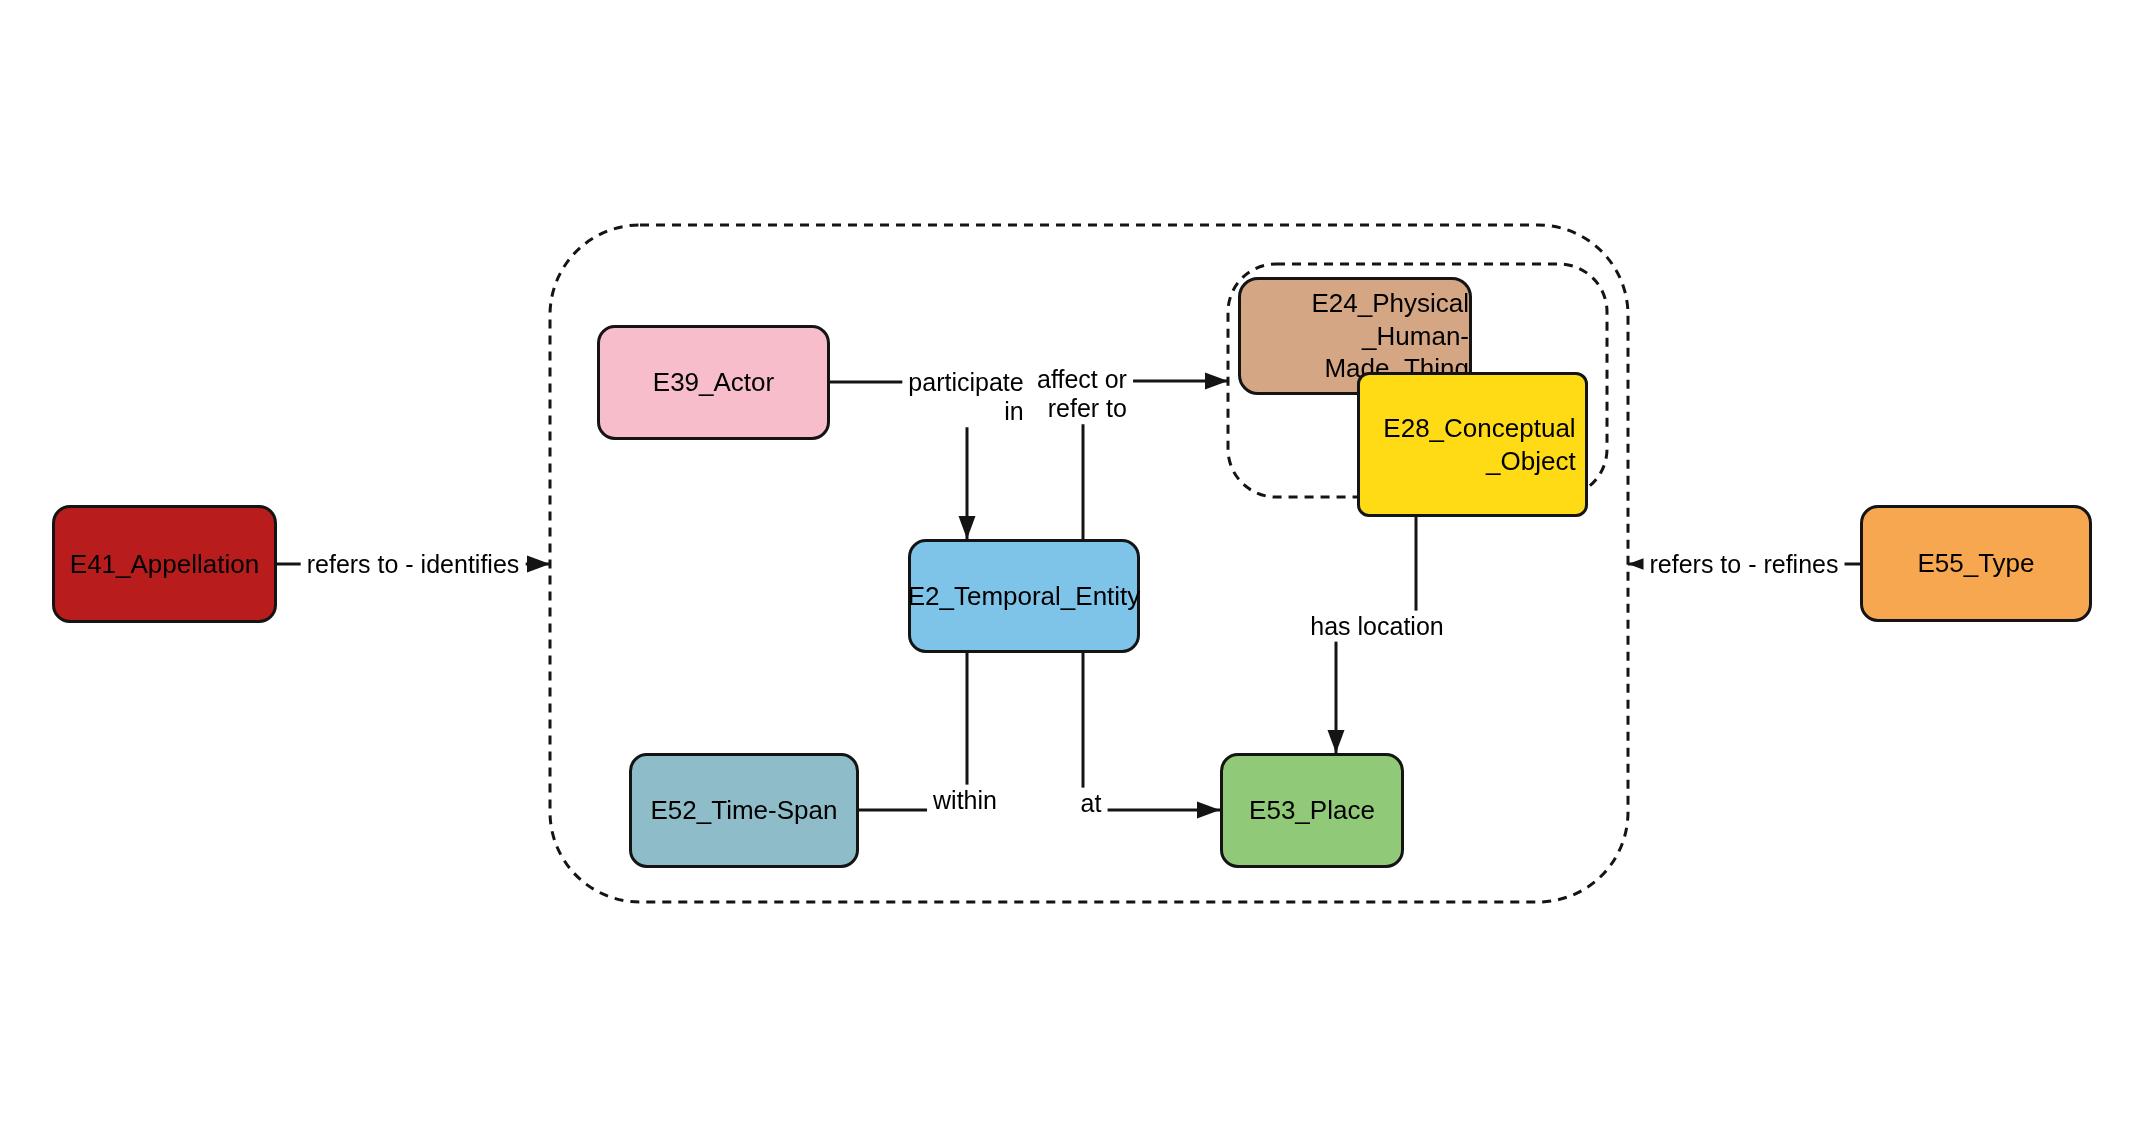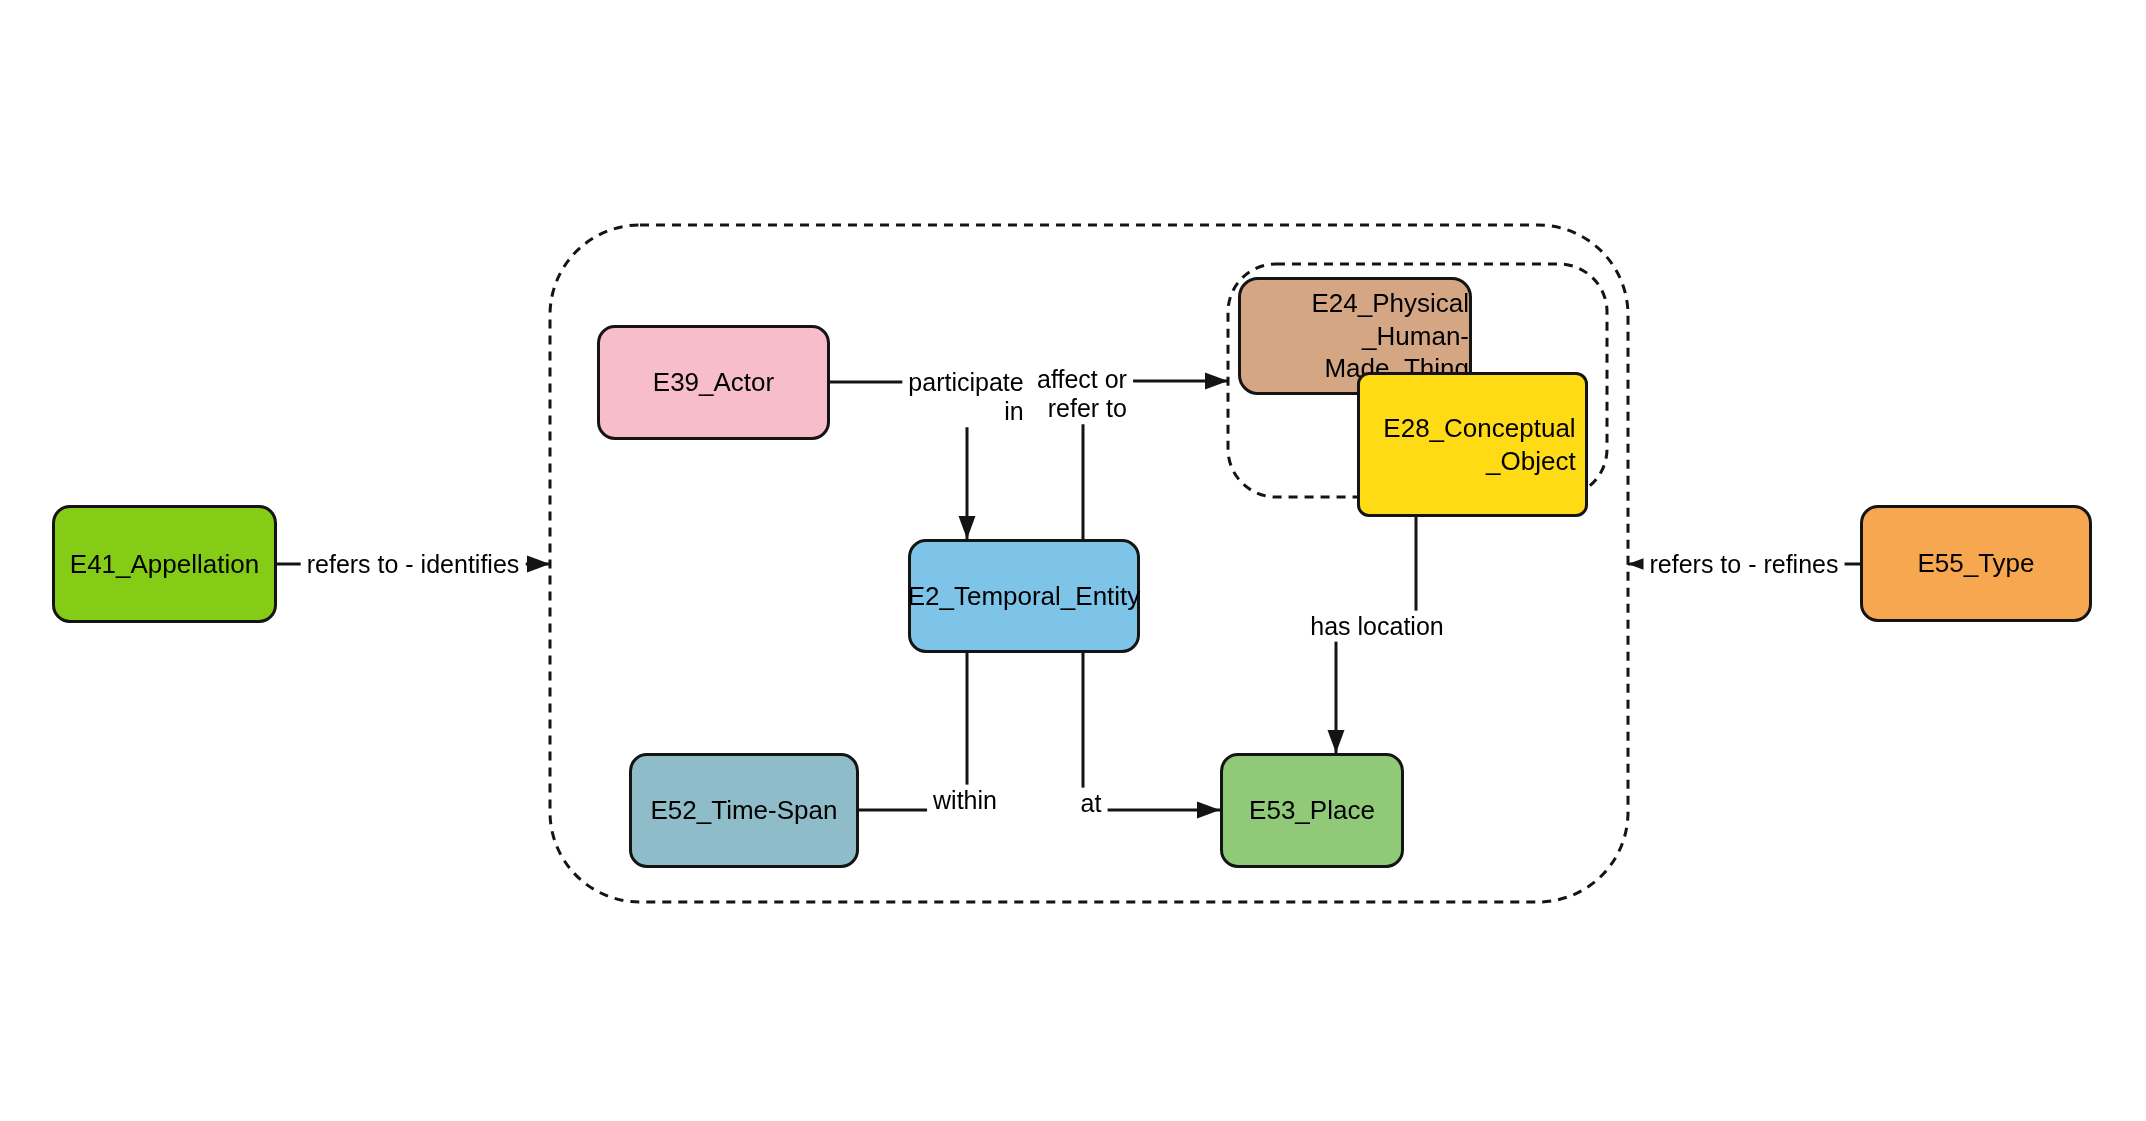--- a/index.html
+++ b/index.html
@@ -93,21 +93,21 @@
 
     <polyline points="1416,488 1416,626 1336,626 1336,753" fill="none" stroke="#141414" stroke-width="3" marker-end="url(#arrow)"></polyline>
   </svg>
 
   <div class="node node-e24" style="background-color: rgb(213, 166, 132);">E24_Physical
 _Human-Made_Thing</div>
 
   <div class="node node-e28" style="background-color: rgb(255, 219, 21);">E28_Conceptual
 _Object</div>
 
-  <div class="node node-e41" style="background-color: #84cc16;">E41_Appellation</div>
+  <div class="node node-e41" style="background-color: #b91c1c;">E41_Appellation</div>
 
   <div class="node node-e39" style="background-color: rgb(248, 189, 203);">E39_Actor</div>
 
   <div class="node node-e2" style="background-color: rgb(126, 195, 232);">E2_Temporal_Entity</div>
 
   <div class="node node-e52" style="background-color: rgb(142, 188, 201);">E52_Time-Span</div>
 
   <div class="node node-e53" style="background-color: rgb(144, 201, 119);">E53_Place</div>
 
   <div class="node node-e55" style="background-color: rgb(247, 167, 80);">E55_Type</div>

